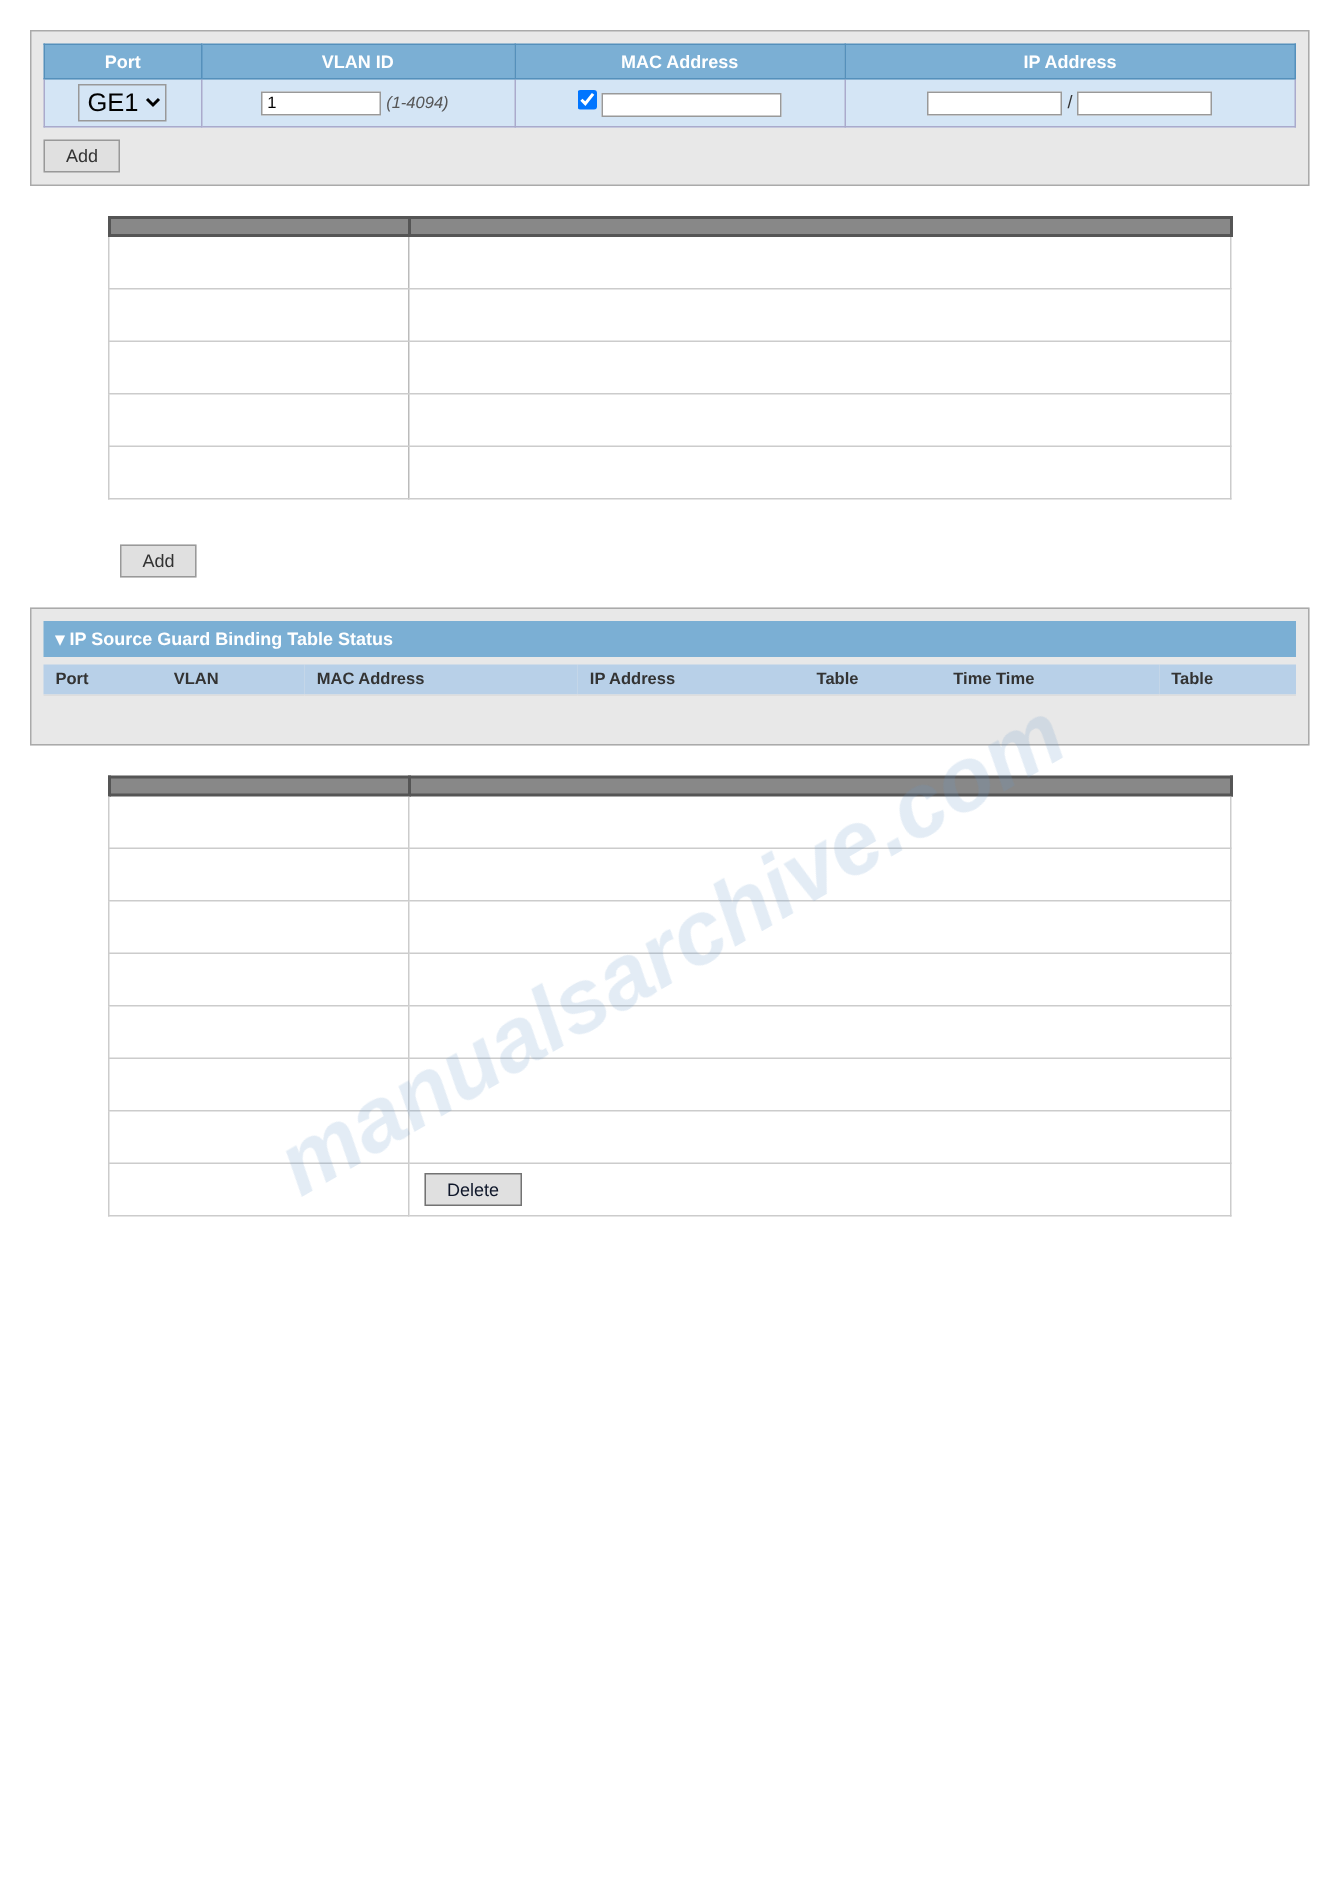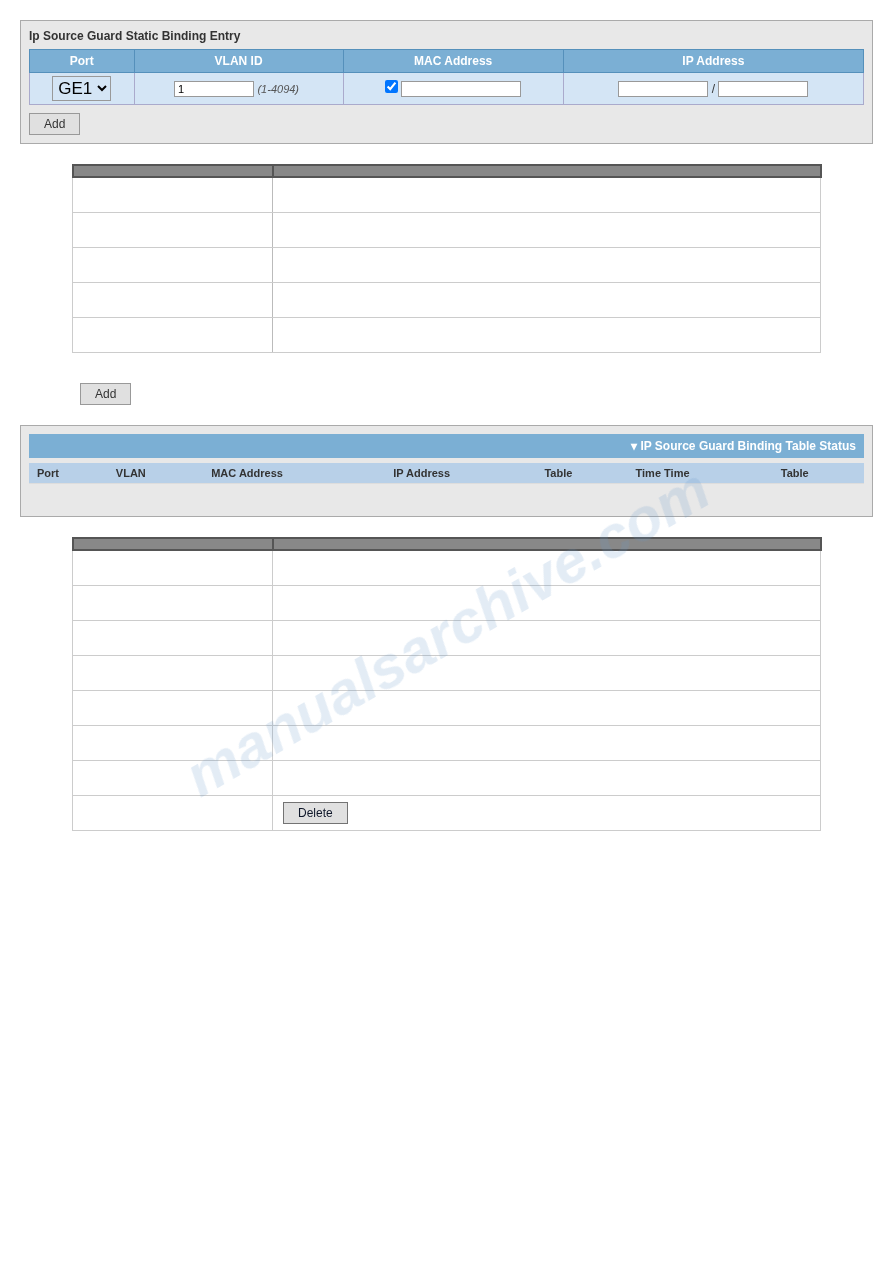--- a/index.html
+++ b/index.html
@@ -99,21 +99,20 @@
       font-size: 12px;
       cursor: pointer;
       color: #333;
     }
     .status-title-bar {
       background: #7bafd4;
       color: #fff;
       font-size: 12px;
       font-weight: bold;
       padding: 5px 8px;
-      text-align: right;
     }
     .status-table {
       width: 100%;
       border-collapse: collapse;
       margin: 5px 0;
     }
     .status-table th {
       background: #b8d0e8;
       color: #333;
       text-align: left;
@@ -185,21 +184,20 @@
 </head>
 <body>
 
 
 
 
 <div class="watermark">manualsarchive.com</div>
 
 
 <div class="section-box">
-  <div class="section-title">Ip Source Guard Static Binding Entry</div>
   <table class="form-table">
     <thead>
       <tr>
         <th>Port</th>
         <th>VLAN ID</th>
         <th>MAC Address</th>
         <th>IP Address</th>
       </tr>
     </thead>
     <tbody>

